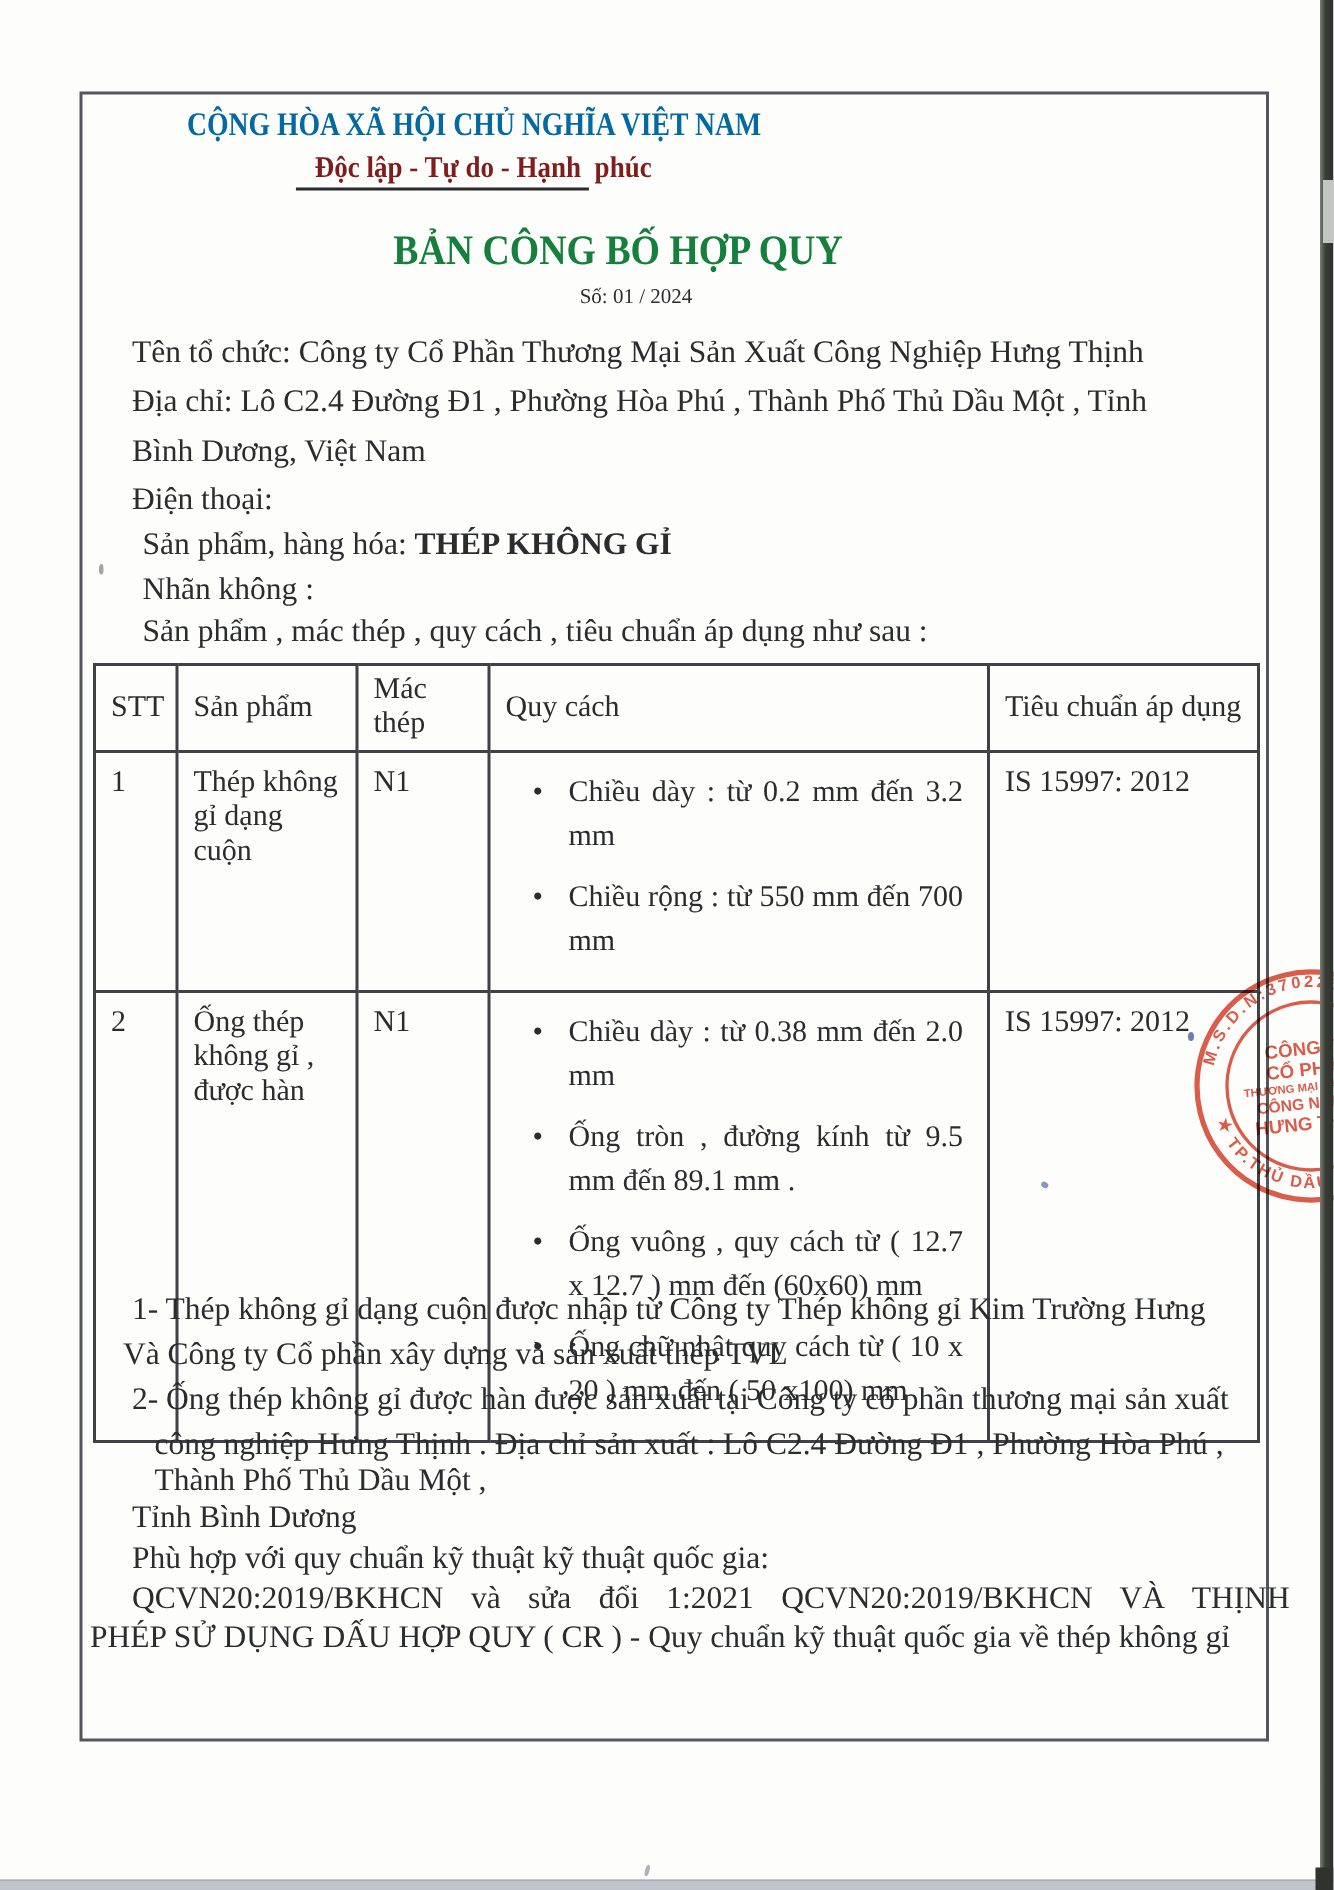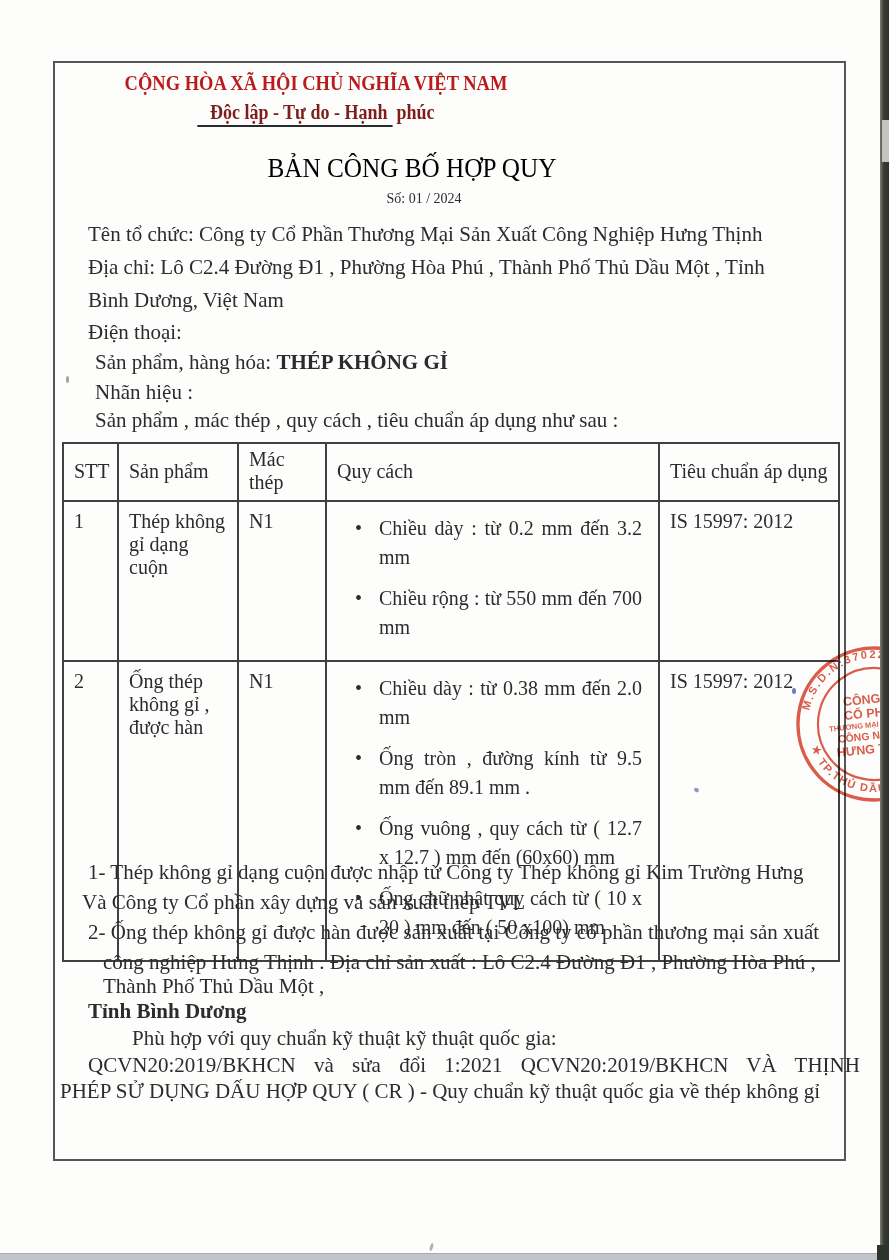--- a/index.html
+++ b/index.html
@@ -34,26 +34,26 @@
   
   .page-frame {
     position:absolute; left:53px; top:61px; width:793px; height:1100px;
     border:2px solid #54565c;
   }
 
   .squeeze { display:inline-block; transform:scaleX(0.84); transform-origin:center; white-space:nowrap; }
   .squeeze2 { display:inline-block; transform:scaleX(0.90); transform-origin:center; white-space:nowrap; }
 
   .national-block { position:absolute; left:316px; top:70px; transform:translateX(-50%); text-align:center; white-space:nowrap; }
-  .national-title { font-size:22px; font-weight:bold; color:#b91c1c; }
+  .national-title { font-size:22px; font-weight:bold; color:#0369a1; }
   .motto { margin-top:5px; font-size:20px; font-weight:bold; color:#7f1d1d; }
   .motto-underlined { border-bottom:2px solid #2a2b2f; padding:0 6px 2px 14px; }
   .motto-tail { margin-left:4px; }
 
-  .doc-title { position:absolute; left:412px; top:152px; transform:translateX(-50%); font-size:28px; font-weight:normal; white-space:nowrap; color:#000000; }
+  .doc-title { position:absolute; left:412px; top:152px; transform:translateX(-50%); font-size:28px; font-weight:bold; white-space:nowrap; color:#15803d; }
   .doc-number { position:absolute; left:424px; top:191px; transform:translateX(-50%); font-size:14px; white-space:nowrap; }
 
   .bodyline { position:absolute; font-size:21px; white-space:nowrap; }
   .b-bold { font-weight:bold; }
 
   
   table.spec-table {
     position:absolute; left:62px; top:442px;
     border-collapse:collapse; table-layout:fixed; width:776px;
     font-size:20px; color:#2b2c2e;
@@ -108,21 +108,21 @@
 </div>
 <div class="doc-number">Số: 01 / 2024</div>
 
 <div class="bodyline" style="left:88px; top:222px;">Tên tổ chức: Công ty Cổ Phần Thương Mại Sản Xuất Công Nghiệp Hưng Thịnh</div>
 <div class="bodyline" style="left:88px; top:255px;">Địa chỉ: Lô C2.4 Đường Đ1 , Phường Hòa Phú , Thành Phố Thủ Dầu Một , Tỉnh</div>
 <div class="bodyline" style="left:88px; top:288px;">Bình Dương, Việt Nam</div>
 <div class="bodyline" style="left:88px; top:320px;">Điện thoại:</div>
 <div class="bodyline" style="left:95px; top:350px;">
   <span>Sản phẩm, hàng hóa: </span><span class="b-bold">THÉP KHÔNG GỈ</span>
 </div>
-<div class="bodyline" style="left:95px; top:380px;">Nhãn hiệu :</div>
+<div class="bodyline" style="left:95px; top:380px;">Nhãn không :</div>
 <div class="bodyline" style="left:95px; top:408px;">Sản phẩm , mác thép , quy cách , tiêu chuẩn áp dụng như sau :</div>
 
 <table class="spec-table">
   <colgroup>
     <col style="width:55px">
       <col style="width:120px">
       <col style="width:88px">
       <col style="width:333px">
       <col style="width:180px">
   </colgroup>
@@ -163,22 +163,22 @@
       <td>IS 15997: 2012</td>
     </tr>
   </tbody>
 </table>
 
 <div class="note-line" style="left:88px;  top:860px;">1- Thép không gỉ dạng cuộn được nhập từ Công ty Thép không gỉ Kim Trường Hưng</div>
 <div class="note-line" style="left:82px;  top:890px;">Và Công ty Cổ phần xây dựng và sản xuất thép TVL</div>
 <div class="note-line" style="left:88px;  top:920px;">2- Ống thép không gỉ được hàn được sản xuất tại Công ty cổ phần thương mại sản xuất</div>
 <div class="note-line" style="left:103px; top:950px;">công nghiệp Hưng Thịnh . Địa chỉ sản xuất : Lô C2.4 Đường Đ1 , Phường Hòa Phú ,</div>
 <div class="note-line" style="left:103px; top:974px;">Thành Phố Thủ Dầu Một ,</div>
-<div class="note-line" style="left:88px;  top:999px;font-weight:bold;">Tỉnh Bình Dương</div>
-<div class="note-line" style="left:88px;  top:1026px;margin-left:44px;">Phù hợp với quy chuẩn kỹ thuật kỹ thuật quốc gia:</div>
+<div class="note-line" style="left:88px;  top:999px;">Tỉnh Bình Dương</div>
+<div class="note-line" style="left:88px;  top:1026px;">Phù hợp với quy chuẩn kỹ thuật kỹ thuật quốc gia:</div>
 <div class="note-line justified" style="left:88px; top:1053px;">QCVN20:2019/BKHCN và sửa đổi 1:2021 QCVN20:2019/BKHCN VÀ THỊNH</div>
 <div class="note-line" style="left:60px;  top:1079px;">PHÉP SỬ DỤNG DẤU HỢP QUY ( CR ) -  Quy chuẩn kỹ thuật quốc gia về thép không gỉ</div>
 
 <svg class="company-stamp" viewBox="0 0 190 190">
   <defs>
     <path id="arcTop" d="M 29,95 A 66,66 0 0 1 161,95" fill="none"></path>
     <path id="arcBottom" d="M 27,95 A 68,68 0 0 0 163,95" fill="none"></path>
   </defs>
   <circle cx="95" cy="95" r="76" fill="none" stroke-width="3.5" stroke="#d9503c"></circle>
   <circle cx="95" cy="95" r="56" fill="none" stroke-width="2.2" stroke="#d9503c"></circle>

